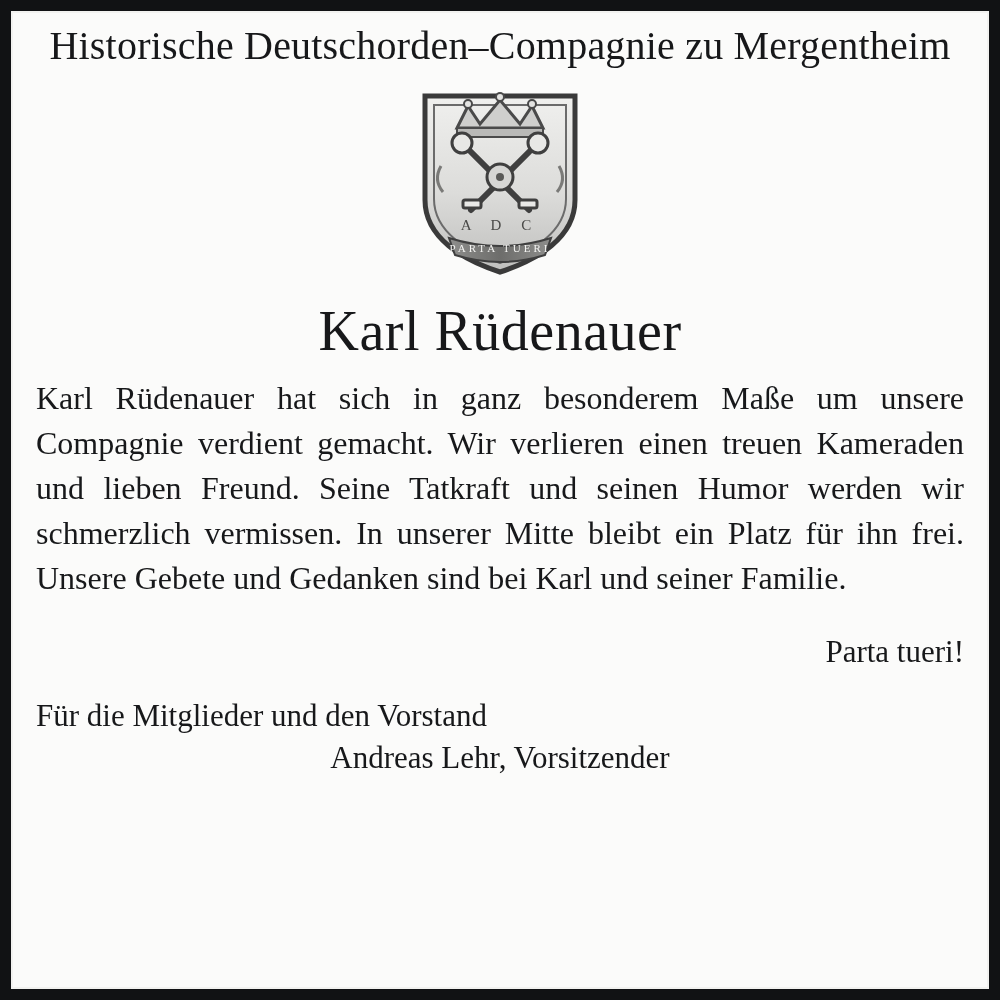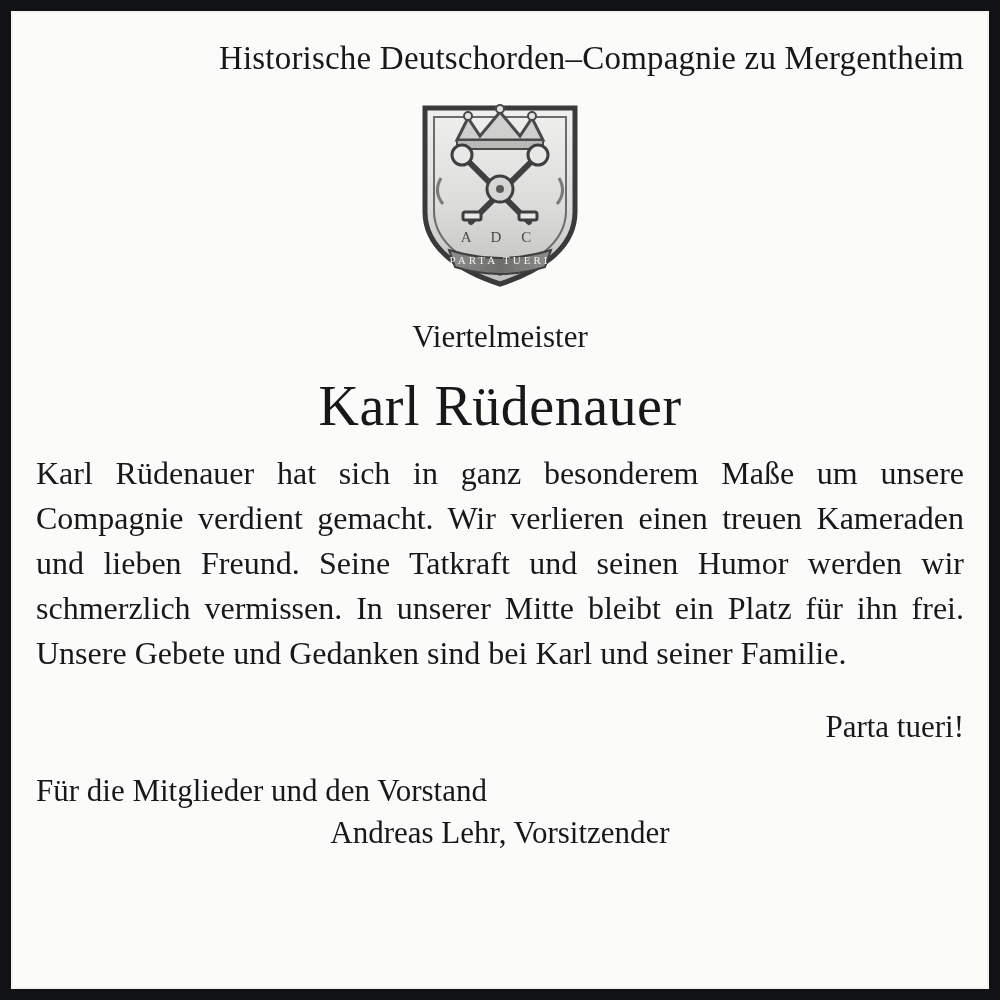--- a/index.html
+++ b/index.html
@@ -34,25 +34,25 @@
   .content {
     position: absolute;
     left: 22px;
     top: 18px;
     width: 956px;
     height: 960px;
     box-sizing: border-box;
     padding: 0 14px;
   }
   .org-title {
-    text-align: right;
-    font-size: 33px;
+    text-align: center;
+    font-size: 40px;
     line-height: 40px;
     letter-spacing: 0.2px;
-    margin-top: 20px;
+    margin-top: 8px;
     white-space: nowrap;
   }
   .crest-wrap {
     display: flex;
     justify-content: center;
     margin-top: 16px;
     margin-bottom: 14px;
     align-items: center;
   }
   .body-block {
@@ -156,21 +156,20 @@
           <text x="95" y="148" text-anchor="middle" font-family="Liberation Serif, serif" font-size="15" fill="#4a4a48" letter-spacing="8">A D C</text>
 
           <path d="M44 156 q51 16 102 0 l-6 17 q-45 14 -90 0 Z" fill="url(#bandFill)" stroke="#3f3f3f" stroke-width="2"></path>
           <text x="95" y="170" text-anchor="middle" font-family="Liberation Serif, serif" font-size="11" fill="#f3f3f1" letter-spacing="3">PARTA TUERI</text>
         </svg>
       </span>
     </div>
 
 
 
-    <div class="rank">Viertelmeister</div>
 
     <div class="deceased-name">Karl Rüdenauer</div>
 
     <div class="body-block just-last-full">Karl Rüdenauer hat sich in ganz besonderem Maße um unsere Compagnie verdient gemacht. Wir verlieren einen treuen Kameraden und lieben Freund. Seine Tatkraft und seinen Humor werden wir schmerzlich vermissen. In unserer Mitte bleibt ein Platz für ihn frei. Unsere Gebete und Gedanken sind bei Karl und seiner Familie.</div>
 
     <div class="motto">Parta tueri!</div>
 
     <div class="signoff1">Für die Mitglieder und den Vorstand</div>
 
     <div class="signoff2">Andreas Lehr, Vorsitzender</div>

